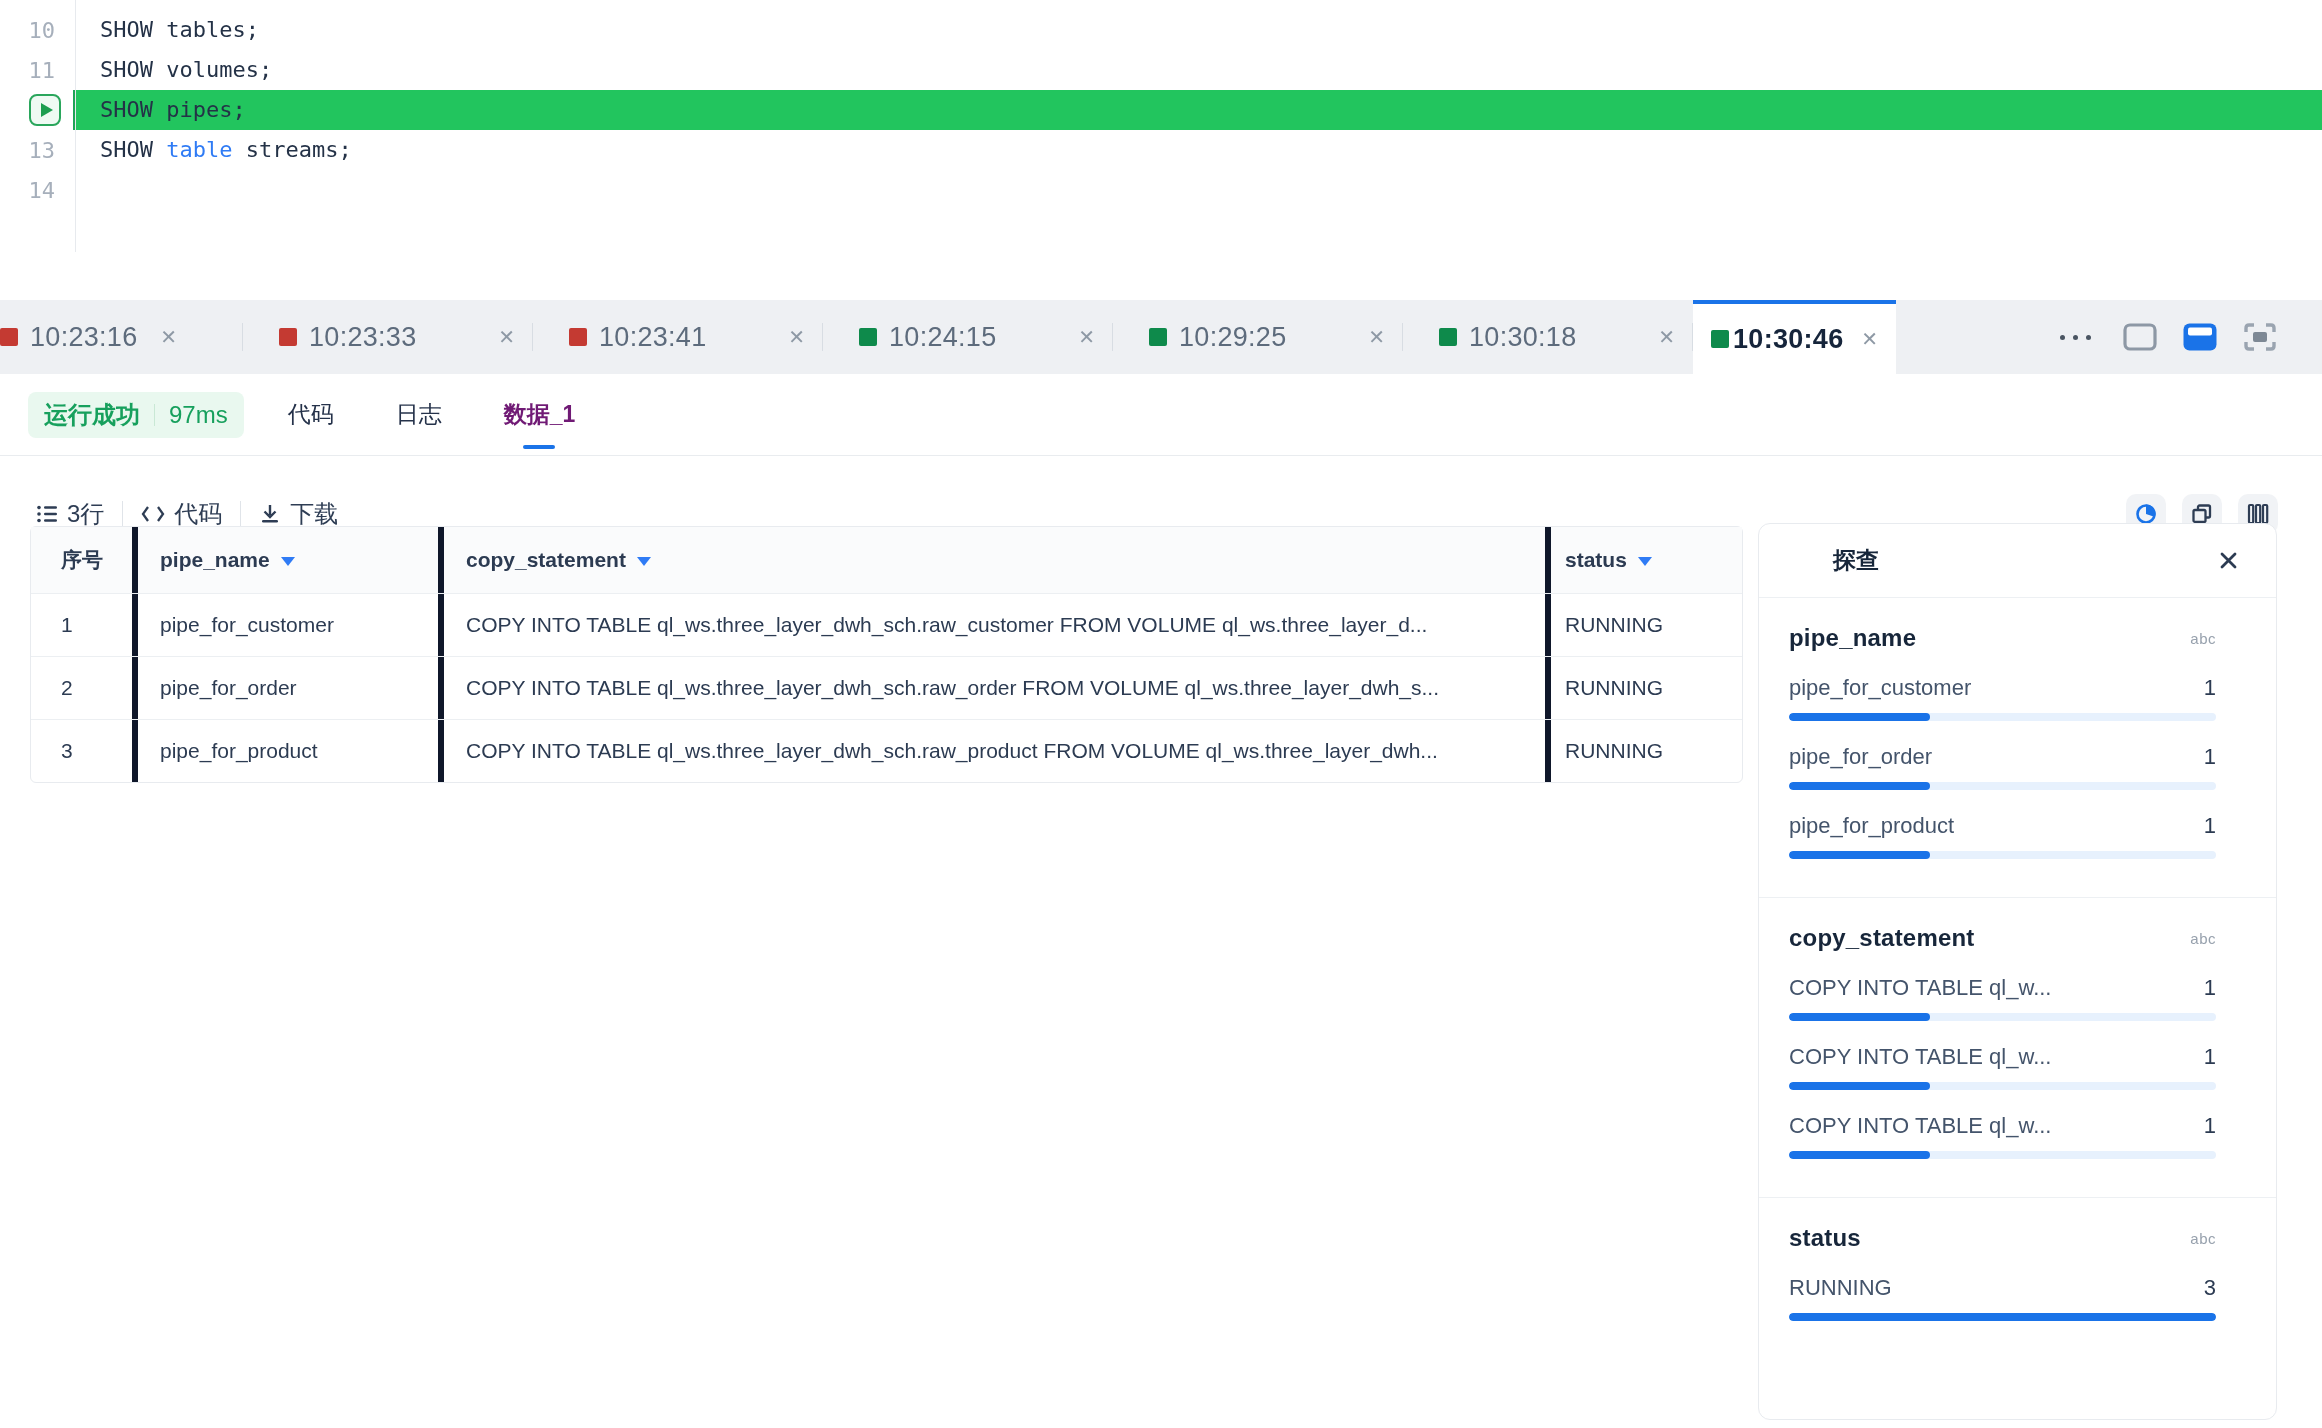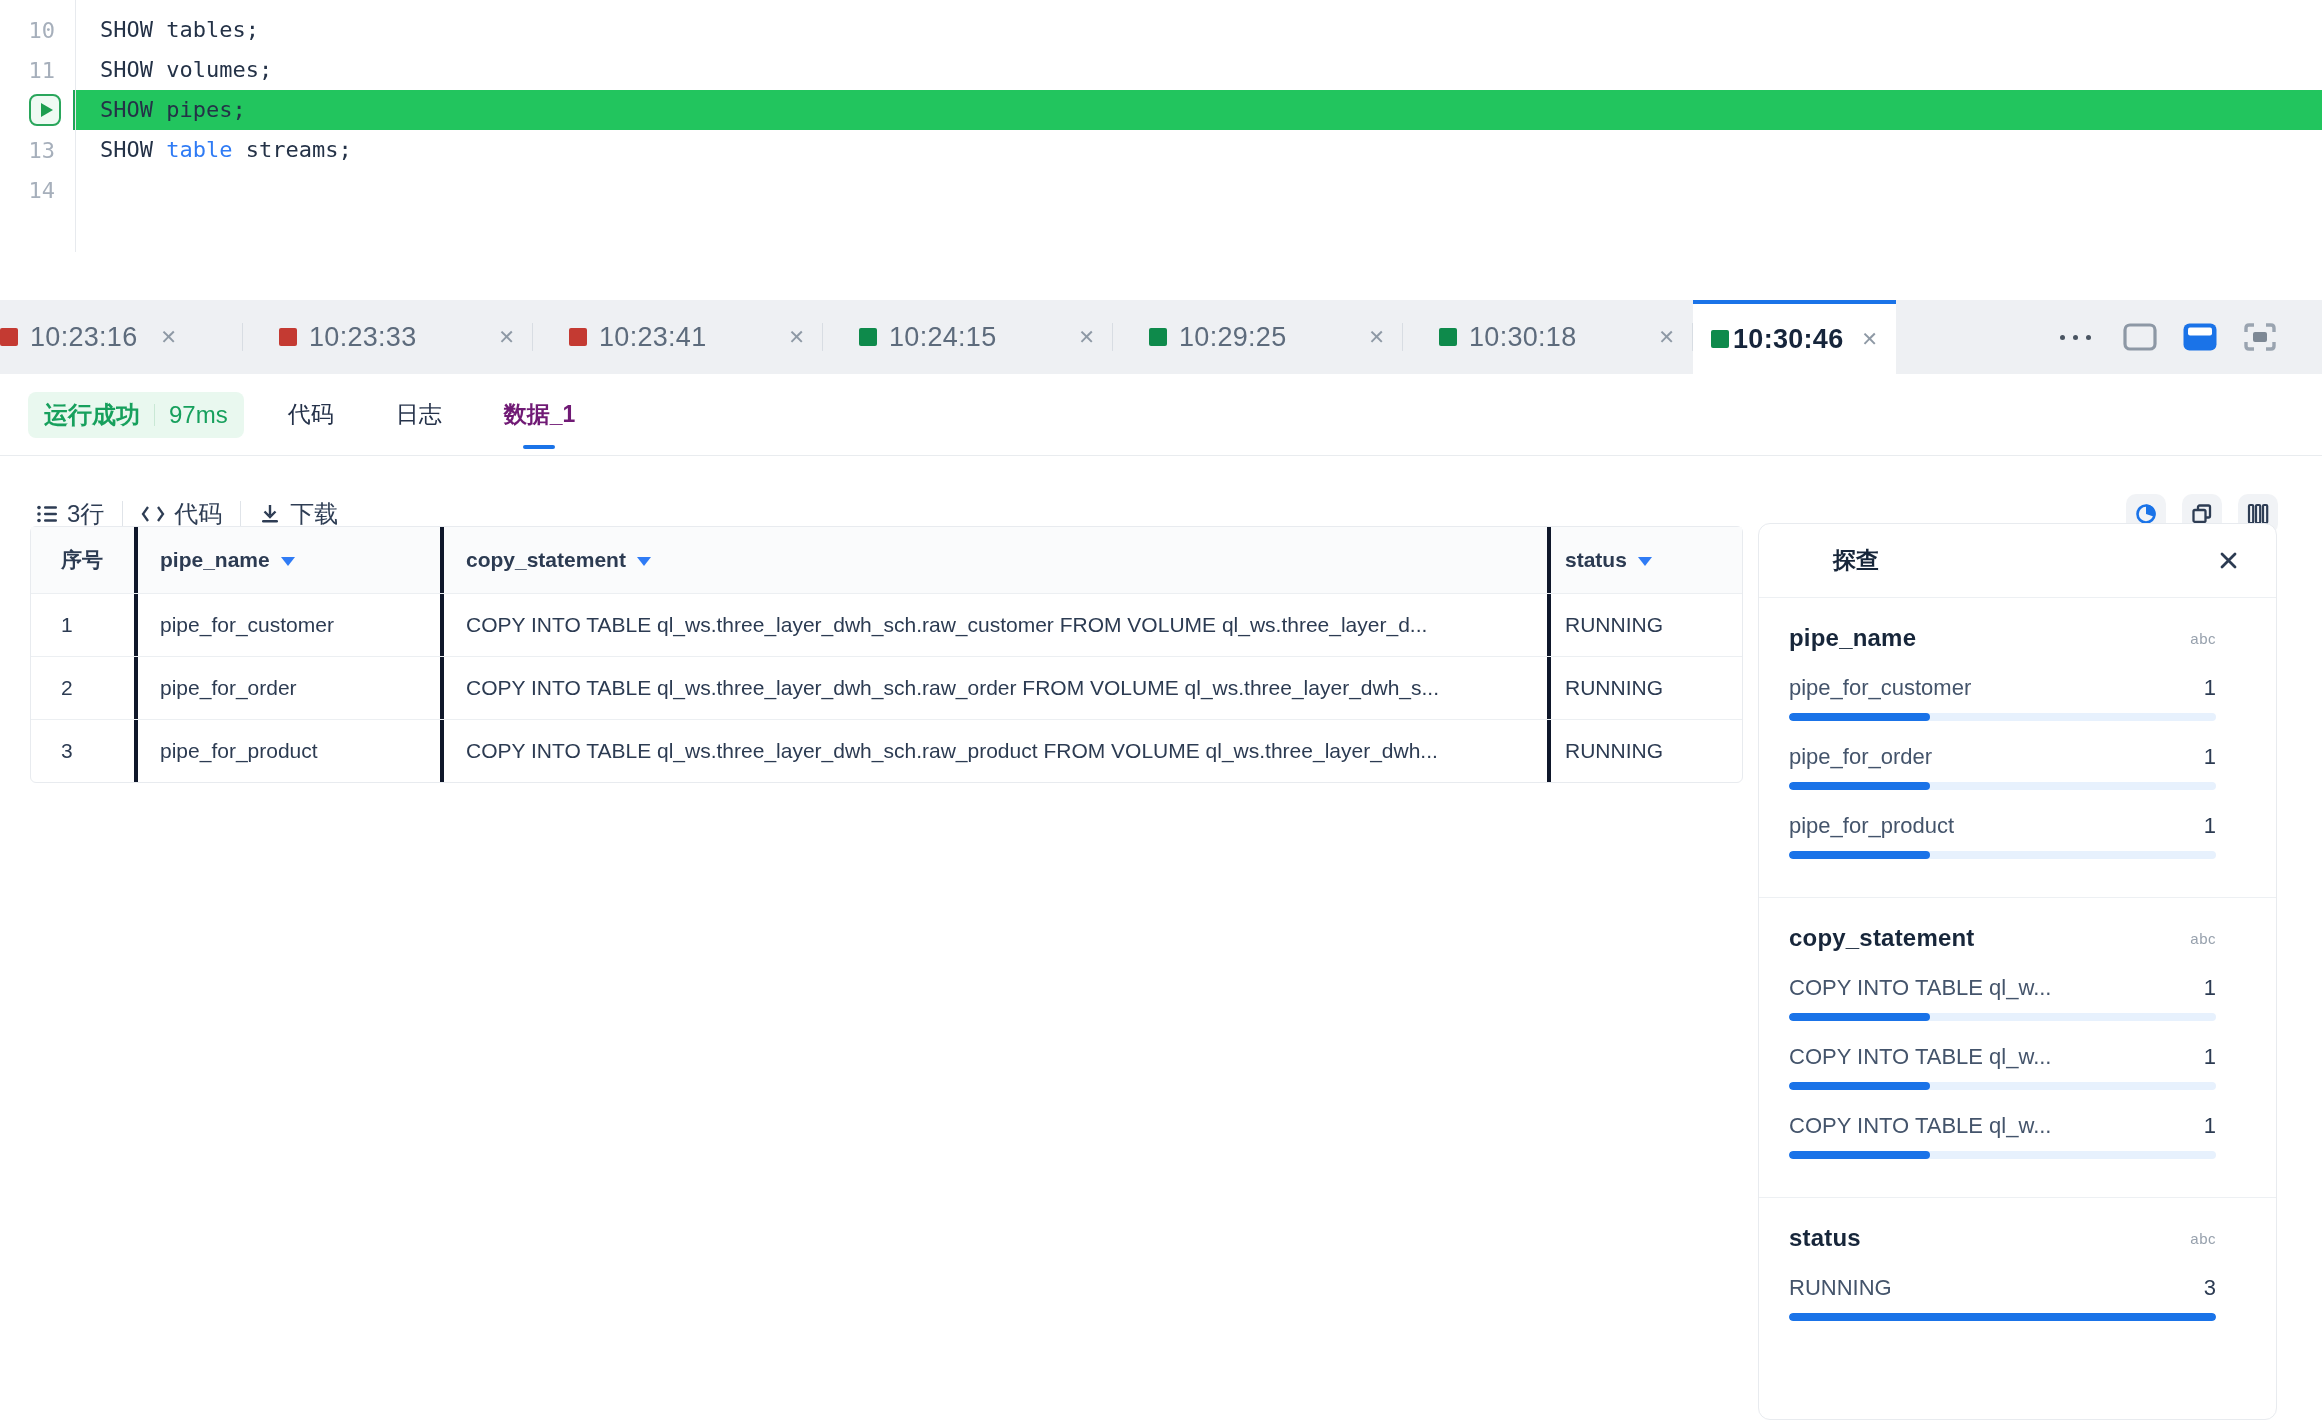--- a/index.html
+++ b/index.html
@@ -57,21 +57,21 @@
   .tb-div { width:1px; height:26px; background:#e0e4e9; }
   .tb-right { margin-left:auto; margin-right:44px; display:flex; gap:16px; }
   .tb-btn { width:40px; height:40px; border-radius:10px; background:#f1f3f6; display:flex; align-items:center; justify-content:center; cursor:pointer; }
 
   
   .rtable { position:absolute; left:30px; top:526px; width:1713px; border:1px solid #e8ebef; border-radius:6px; background:#fff; }
   .trow { display:flex; }
   .trow.head { height:66px; background:#fafbfc; }
   .trow.body { height:63px; border-top:1px solid #eceff2; }
   .tcell { display:flex; align-items:center; padding-left:30px; font-size:21px; color:#2c3b52;
-           border-right:4px solid #0f172a; overflow:hidden; white-space:nowrap; }
+           border-right:6px solid #0f172a; overflow:hidden; white-space:nowrap; }
   .tcell:last-child { border-right:none; }
   .c0 { width:107px; flex:0 0 107px; }
   .c1 { width:306px; flex:0 0 306px; padding-left:22px; }
   .c2 { width:1107px; flex:0 0 1107px; padding-left:22px; text-overflow:ellipsis; }
   .c3 { flex:1; padding-left:14px; }
   .trow.head .tcell { font-weight:600; color:#2c3b52; }
   .sort-tri { width:0; height:0; border-left:7px solid transparent; border-right:7px solid transparent;
               border-top:9px solid #2f7bf5; margin-left:11px; margin-top:3px; flex:0 0 auto; }
 
   

